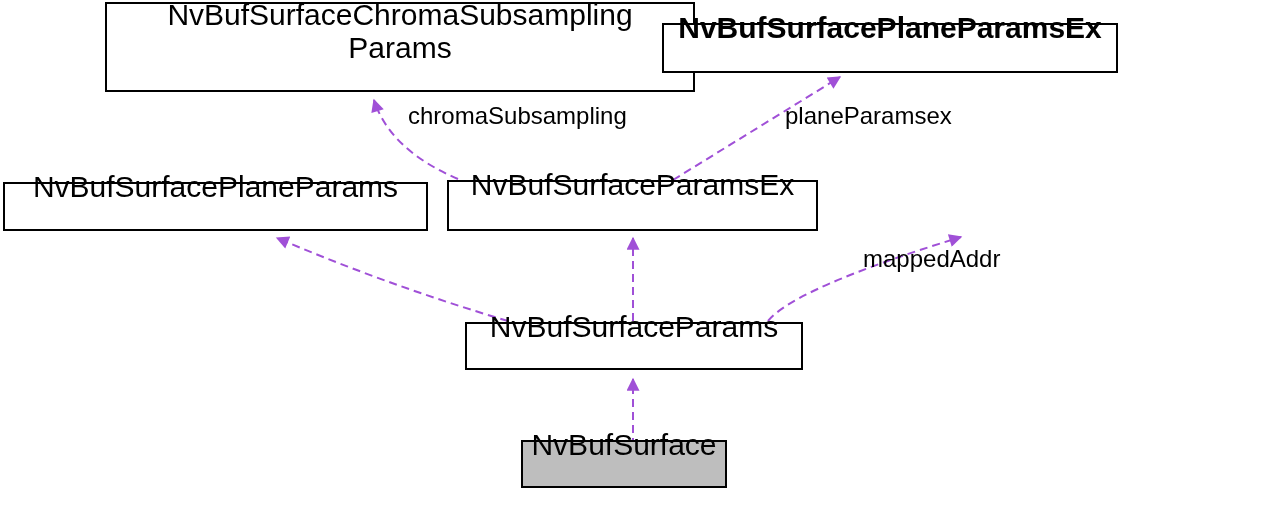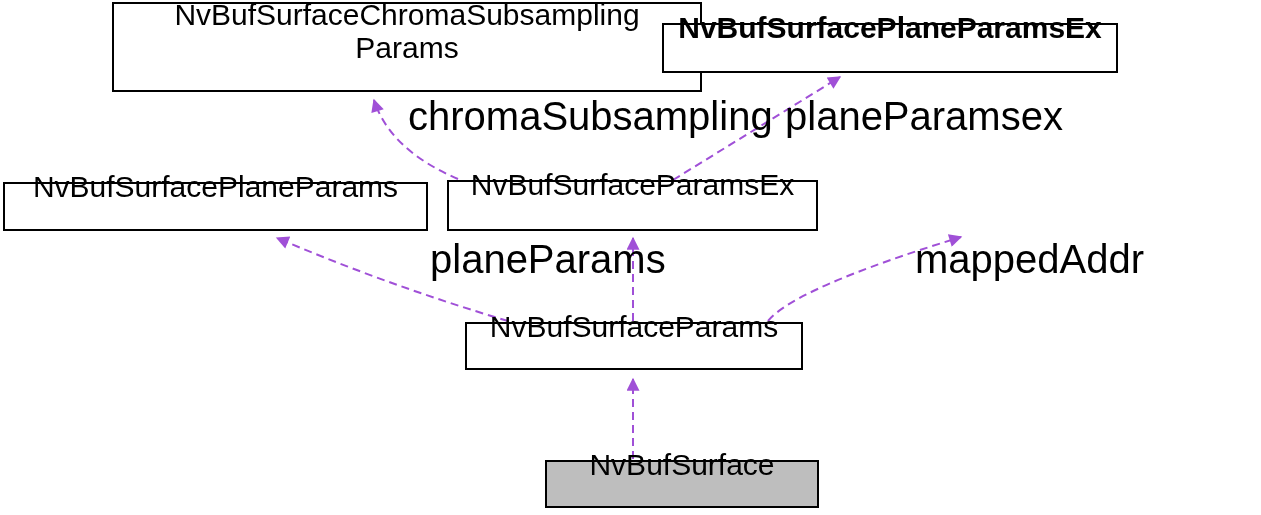--- a/index.html
+++ b/index.html
@@ -53,21 +53,21 @@
     font-size:30px;
     line-height:33px;
     white-space:nowrap;
     color:var(--text);
   }
   .node .lbl.lbl-high{
     top:-6px;
   }
   .edge-label{
     position:absolute;
-    font-size:40px;
+    font-size:24px;
     line-height:36px;
     white-space:nowrap;
     color:var(--text);
   }
 </style>
 </head>
 <body>
 
 <div class="canvas">
 
@@ -78,21 +78,21 @@
       </marker>
     </defs>
     <path class="link" d="M 458 179 Q 390 150 374 100" marker-end="url(#arrow)"></path>
     <path class="link" d="M 673 180 L 840 77" marker-end="url(#arrow)"></path>
     <path class="link" d="M 508 321 Q 390 286 277 238" marker-end="url(#arrow)"></path>
     <path class="link" d="M 633 321 L 633 238" marker-end="url(#arrow)"></path>
     <path class="link" d="M 768 321 Q 795 288 961 237" marker-end="url(#arrow)"></path>
     <path class="link" d="M 633 459 L 633 379" marker-end="url(#arrow)"></path>
   </svg>
 
-  <div class="node" style="left:112px;top:2px;width:590px;height:90px;">
+  <div class="node" style="left:105px;top:2px;width:590px;height:90px;">
     <div class="lbl lbl-high">
       <div>NvBufSurfaceChromaSubsampling</div>
       <div>Params</div>
     </div>
   </div>
 
   <div class="node" style="left:662px;top:23px;width:456px;height:50px;font-weight:bold;">
     <div class="lbl">NvBufSurfacePlaneParamsEx</div>
   </div>
 
@@ -102,27 +102,26 @@
 
   <div class="node" style="left:447px;top:180px;width:371px;height:51px;">
     <div class="lbl">NvBufSurfaceParamsEx</div>
   </div>
 
 
   <div class="node" style="left:465px;top:322px;width:338px;height:48px;padding-left:15px;">
     <div class="lbl">NvBufSurfaceParams</div>
   </div>
 
-  <div class="node highlight" style="left:521px;top:460px;width:274px;height:48px;margin-left:24px;">
+  <div class="node highlight" style="left:521px;top:440px;width:206px;height:48px;">
     <div class="lbl">NvBufSurface</div>
   </div>
 
   <div class="edge-label" style="left:408px;top:98px;">chromaSubsampling</div>
 
   <div class="edge-label" style="left:785px;top:98px;">planeParamsex</div>
 
-  <div class="edge-label" style="left:430px;top:241px;">planeParams</div>
 
 
-  <div class="edge-label" style="left:915px;top:241px;">mappedAddr</div>
+  <div class="edge-label" style="left:863px;top:241px;">mappedAddr</div>
 
 
 </div>
 
 </body></html>

